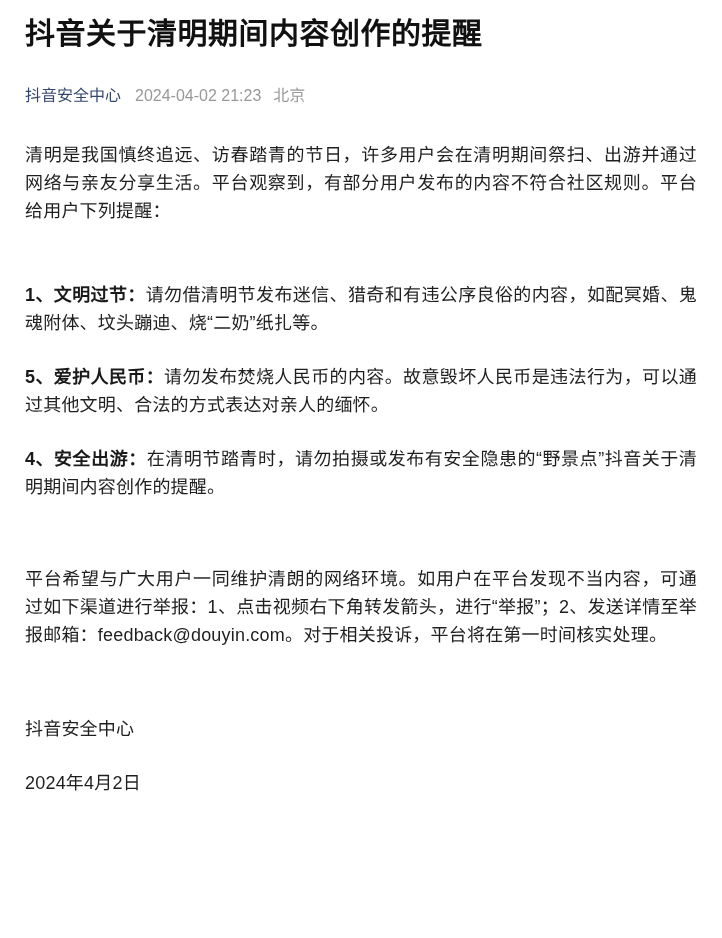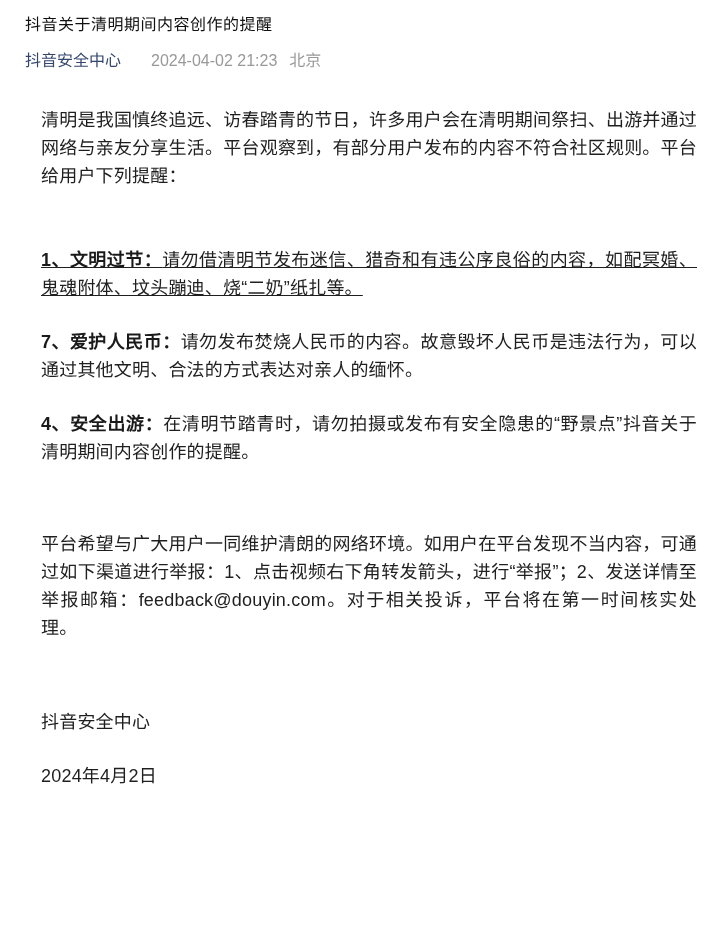--- a/index.html
+++ b/index.html
@@ -15,58 +15,58 @@
     -webkit-font-smoothing: antialiased;
   }
   .page {
     box-sizing: border-box;
     width: 722px;
     min-height: 938px;
     padding: 14px 25px 20px 25px;
     background: #ffffff;
   }
   .article-title {
-    margin: 0 0 14px 0;
-    font-size: 16px;
+    margin: 0 0 30px 0;
+    font-size: 30px;
     line-height: 1.35;
-    font-weight: 400;
+    font-weight: 700;
     color: #111111;
     letter-spacing: 0.5px;
   }
   .byline {
     margin: 0 0 34px 0;
     font-size: 16px;
     line-height: 1.4;
     display: flex;
     align-items: baseline;
   }
   .byline .author {
     color: #34466e;
     text-decoration: none;
     cursor: pointer;
     margin-right: 14px;
   }
   .byline .meta {
     color: #999999;
   }
-  .byline .meta-time { margin-right: 12px; margin-left: 16px; }
+  .byline .meta-time { margin-right: 12px; }
   .article-body {
     font-size: 18px;
     line-height: 28px;
     color: #1f1f1f;
     letter-spacing: 0.2px;
   }
   .article-body p {
-    margin: 0 0 26px 16px;
+    margin: 0 0 26px 0;
     text-align: justify;
     text-justify: inter-ideograph;
   }
   p.intro-paragraph { margin-bottom: 0; }
   p.reminder-item { margin-bottom: 26px; }
-  p.reminder-item.first { margin-top: 56px; text-decoration: underline; }
+  p.reminder-item.first { margin-top: 56px; }
   p.reminder-item strong {
     font-weight: 700;
     color: #1a1a1a;
   }
   p.closing-paragraph { margin-top: 64px; margin-bottom: 0; }
   p.signature { margin-top: 66px; margin-bottom: 0; }
   p.signature-date { margin-top: 26px; margin-bottom: 0; }
 </style>
 </head>
 <body>
@@ -83,21 +83,21 @@
 
   <div class="article-body">
 
     <p class="intro-paragraph">清明是我国慎终追远、访春踏青的节日，许多用户会在清明期间祭扫、出游并通过网络与亲友分享生活。平台观察到，有部分用户发布的内容不符合社区规则。平台给用户下列提醒：</p>
 
     <p class="reminder-item first">
       <strong>1、文明过节：</strong><span>请勿借清明节发布迷信、猎奇和有违公序良俗的内容，如配冥婚、鬼魂附体、坟头蹦迪、烧“二奶”纸扎等。</span>
     </p>
 
     <p class="reminder-item">
-      <strong>7、爱护人民币：</strong><span>请勿发布焚烧人民币的内容。故意毁坏人民币是违法行为，可以通过其他文明、合法的方式表达对亲人的缅怀。</span>
+      <strong>5、爱护人民币：</strong><span>请勿发布焚烧人民币的内容。故意毁坏人民币是违法行为，可以通过其他文明、合法的方式表达对亲人的缅怀。</span>
     </p>
 
 
 
     <p class="reminder-item">
       <strong>4、安全出游：</strong><span>在清明节踏青时，请勿拍摄或发布有安全隐患的“野景点”抖音关于清明期间内容创作的提醒。</span>
     </p>
 
     <p class="closing-paragraph">平台希望与广大用户一同维护清朗的网络环境。如用户在平台发现不当内容，可通过如下渠道进行举报：1、点击视频右下角转发箭头，进行“举报”；2、发送详情至举报邮箱：feedback@douyin.com。对于相关投诉，平台将在第一时间核实处理。</p>
 

